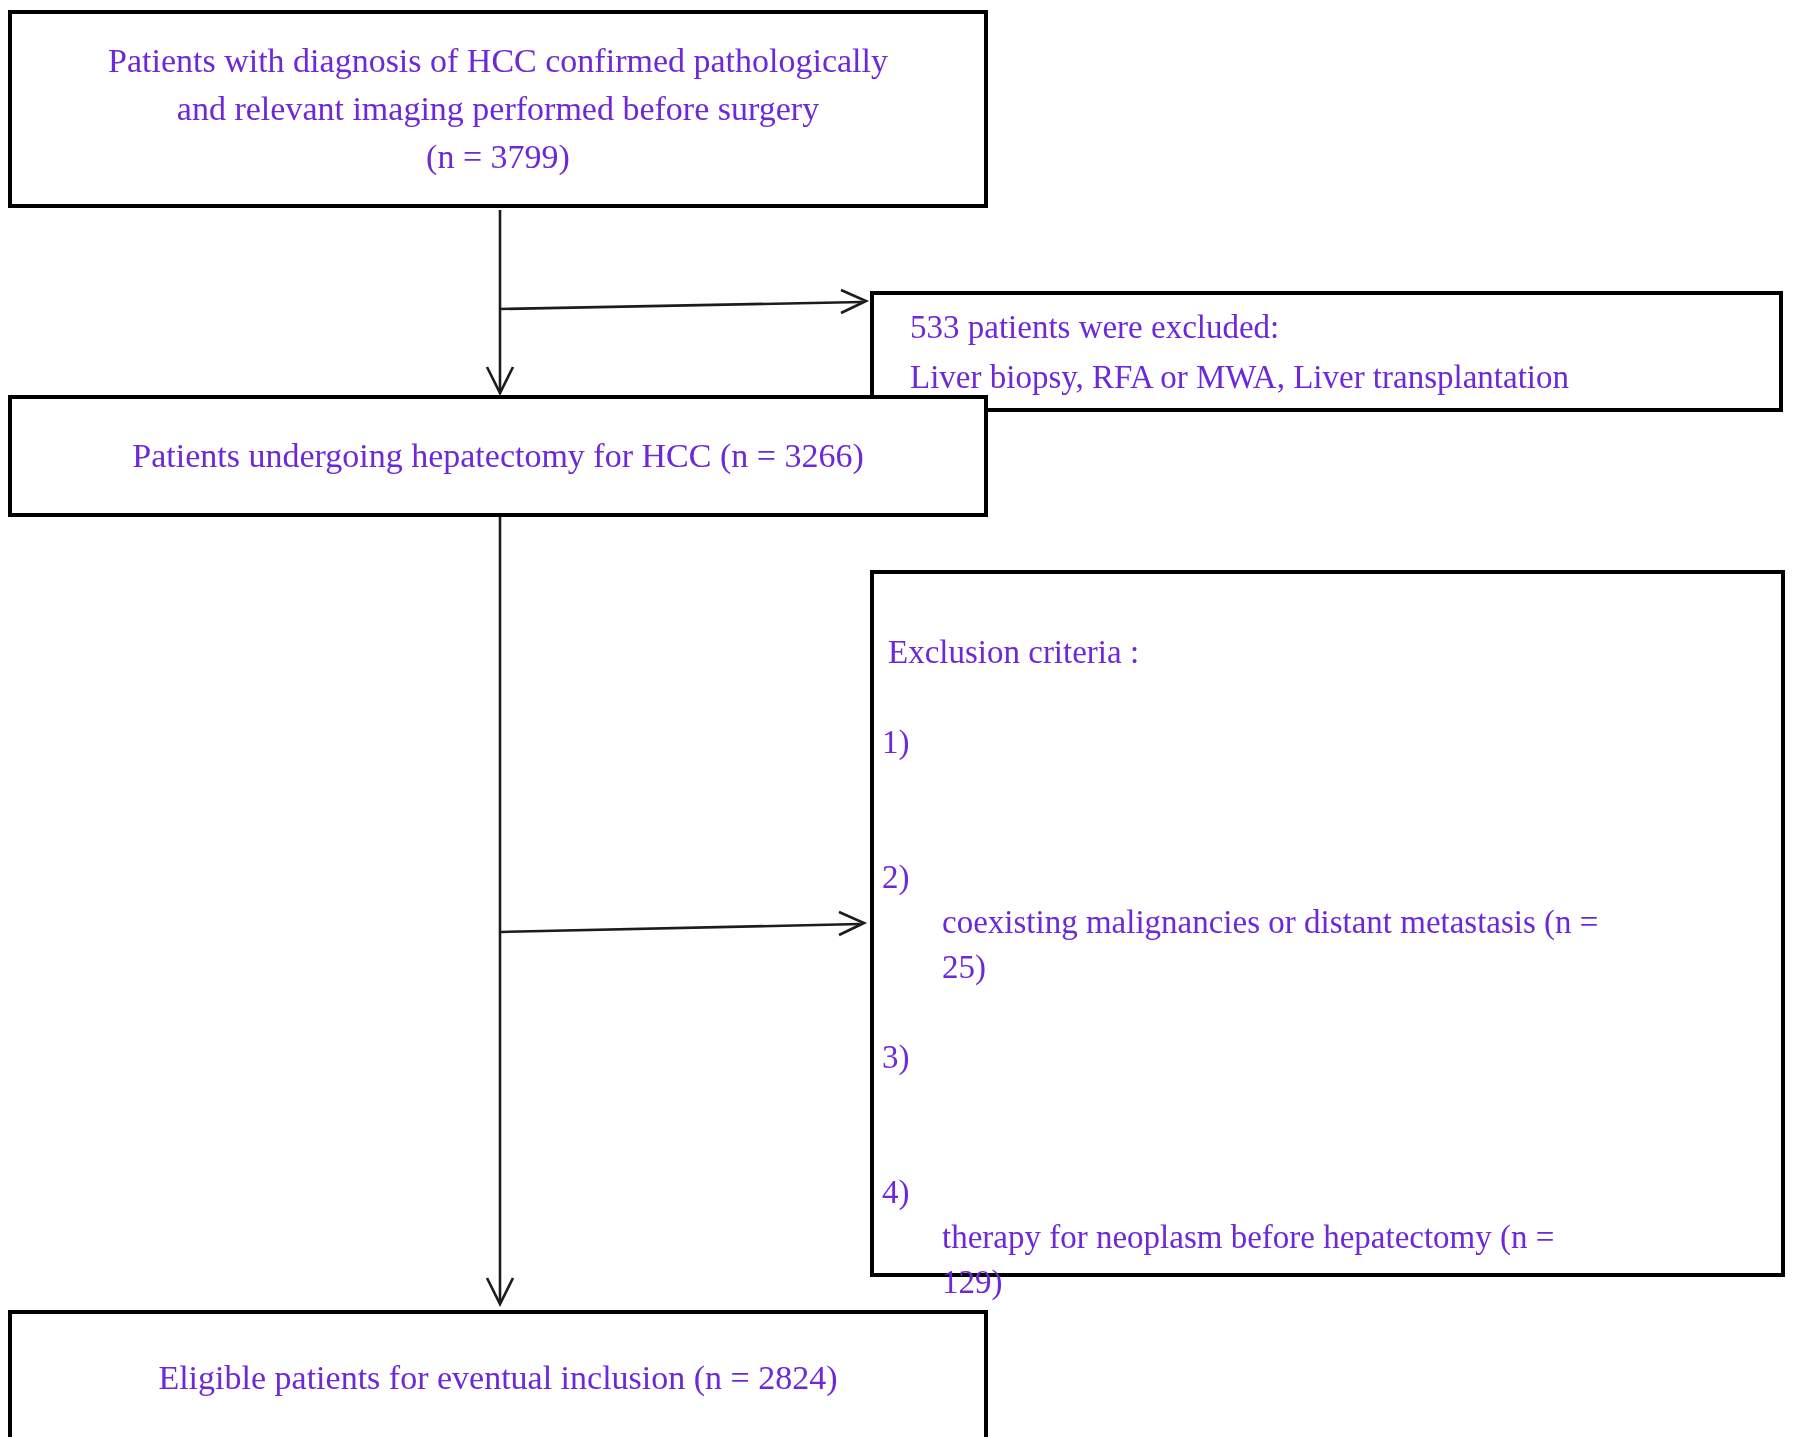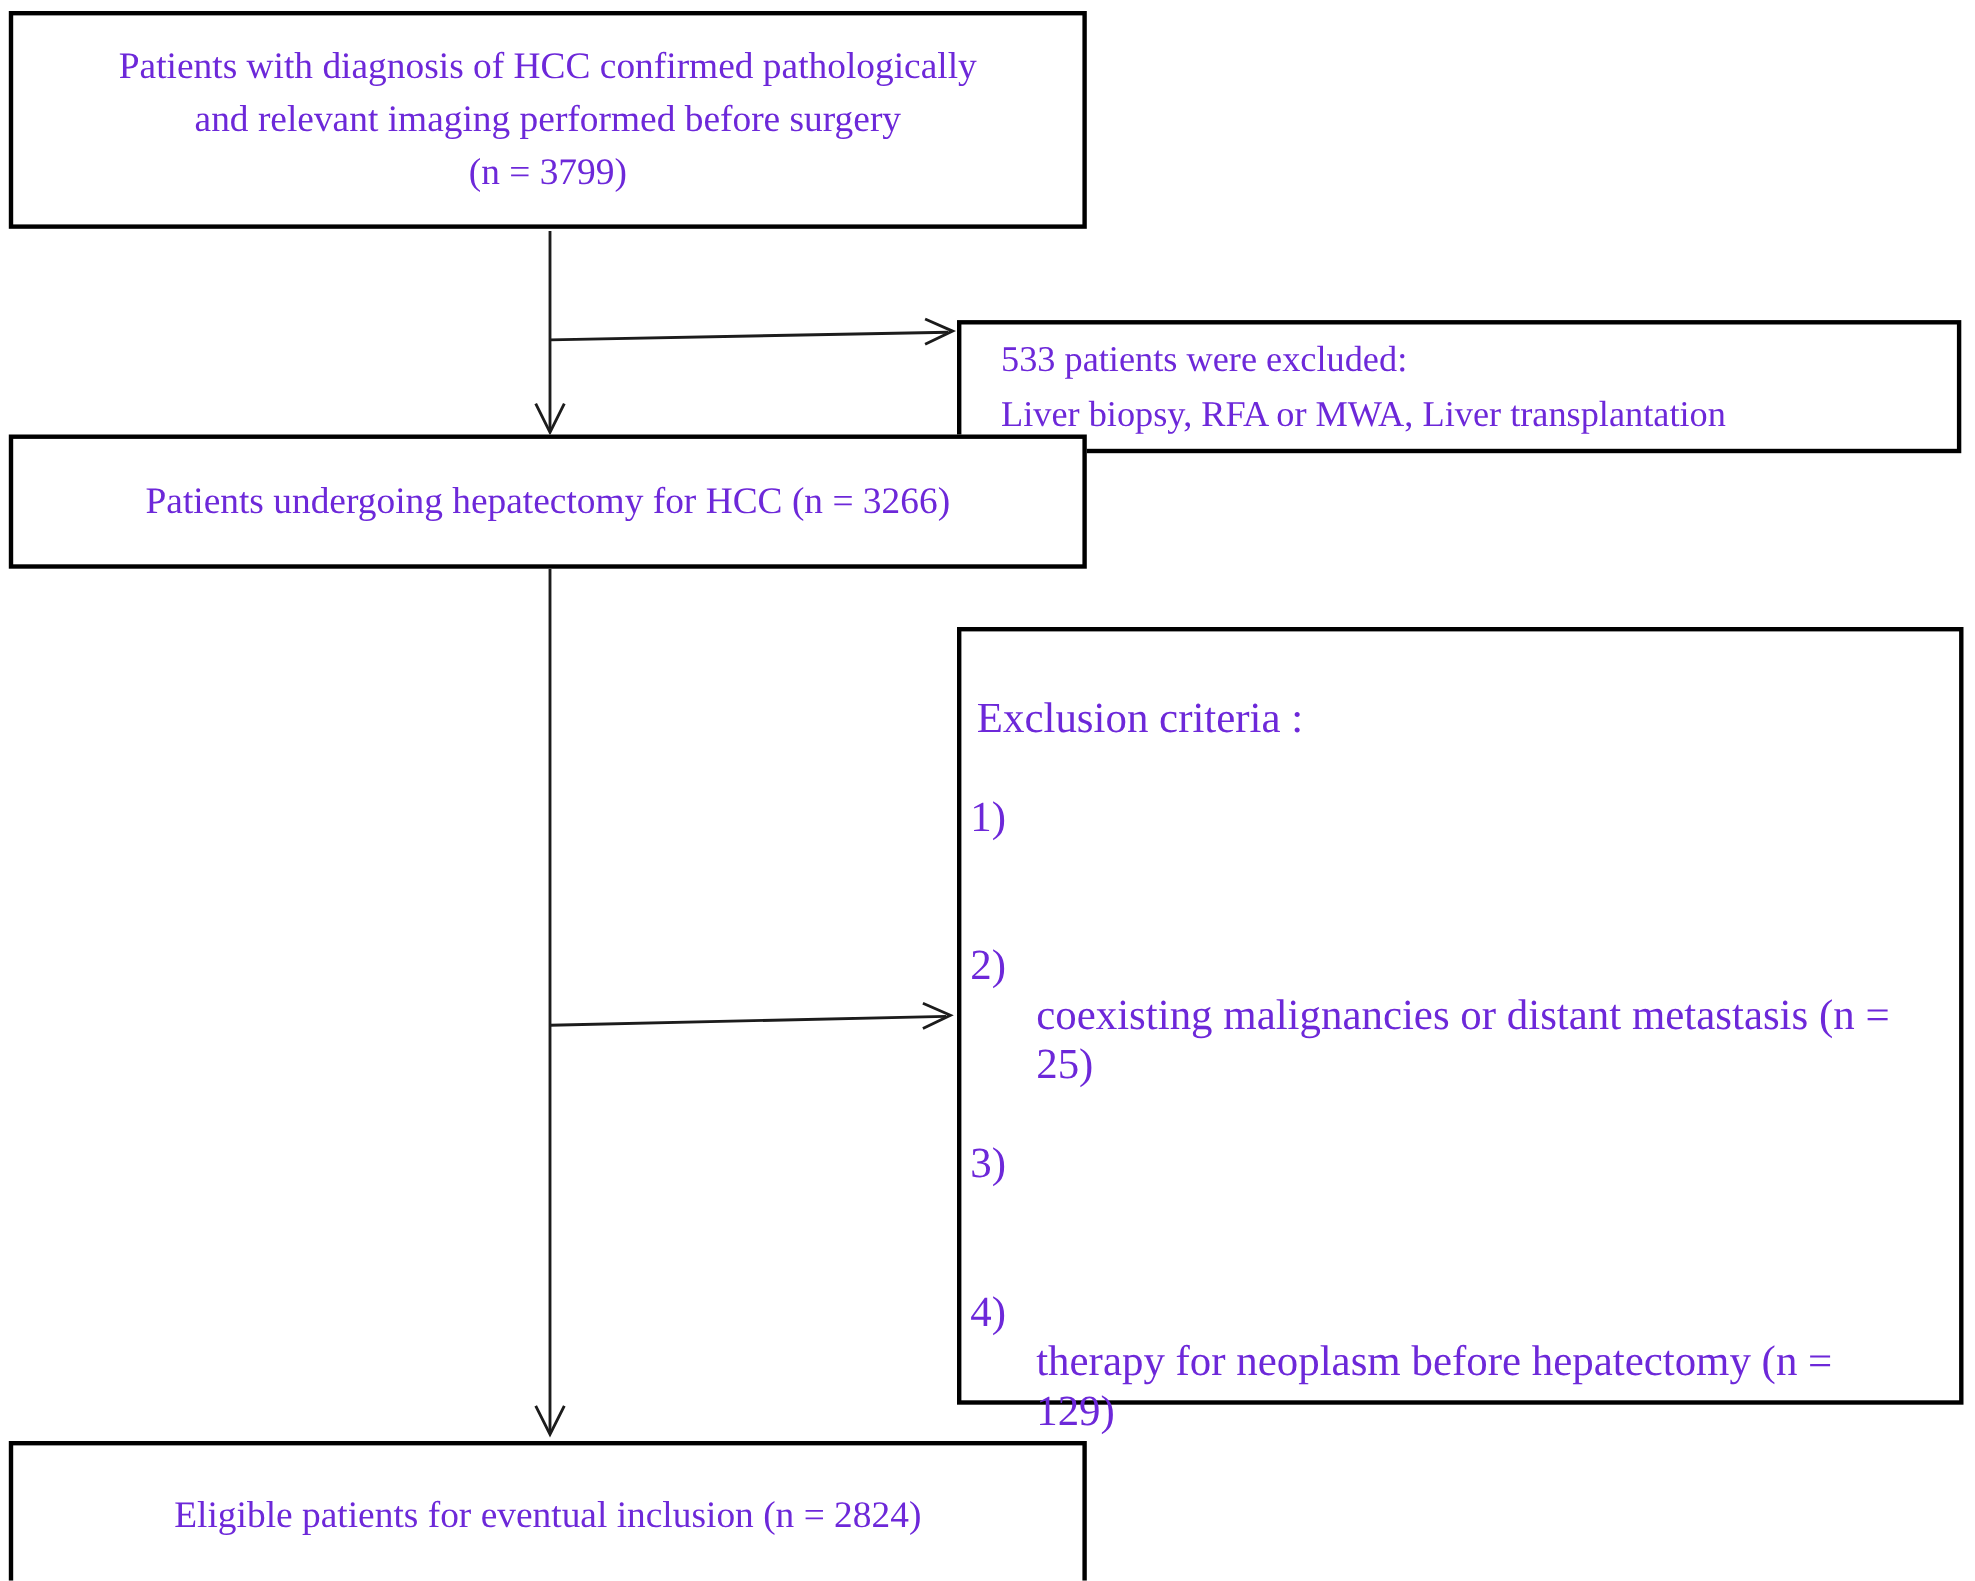--- a/index.html
+++ b/index.html
@@ -43,21 +43,21 @@
     left: 870px; top: 243px; width: 913px; height: 121px;
     font-size: 33px; line-height: 50px;
     padding-left: 36px; padding-right: 8px; margin-top: 48px;
   }
   .box2 {
     left: 8px; top: 395px; width: 980px; height: 122px;
     font-size: 34px; line-height: 44px;
   }
   .criteria {
     left: 870px; top: 570px; width: 915px; height: 707px;
-    font-size: 39px; line-height: 45px;
+    font-size: 33px; line-height: 45px;
     padding: 11px 8px 8px 6px;
     text-align: left;
   }
   .crit-header {
     margin-left: 8px;
     white-space: pre-line;
   }
   .crit-item {
     position: relative;
     padding-left: 62px;

